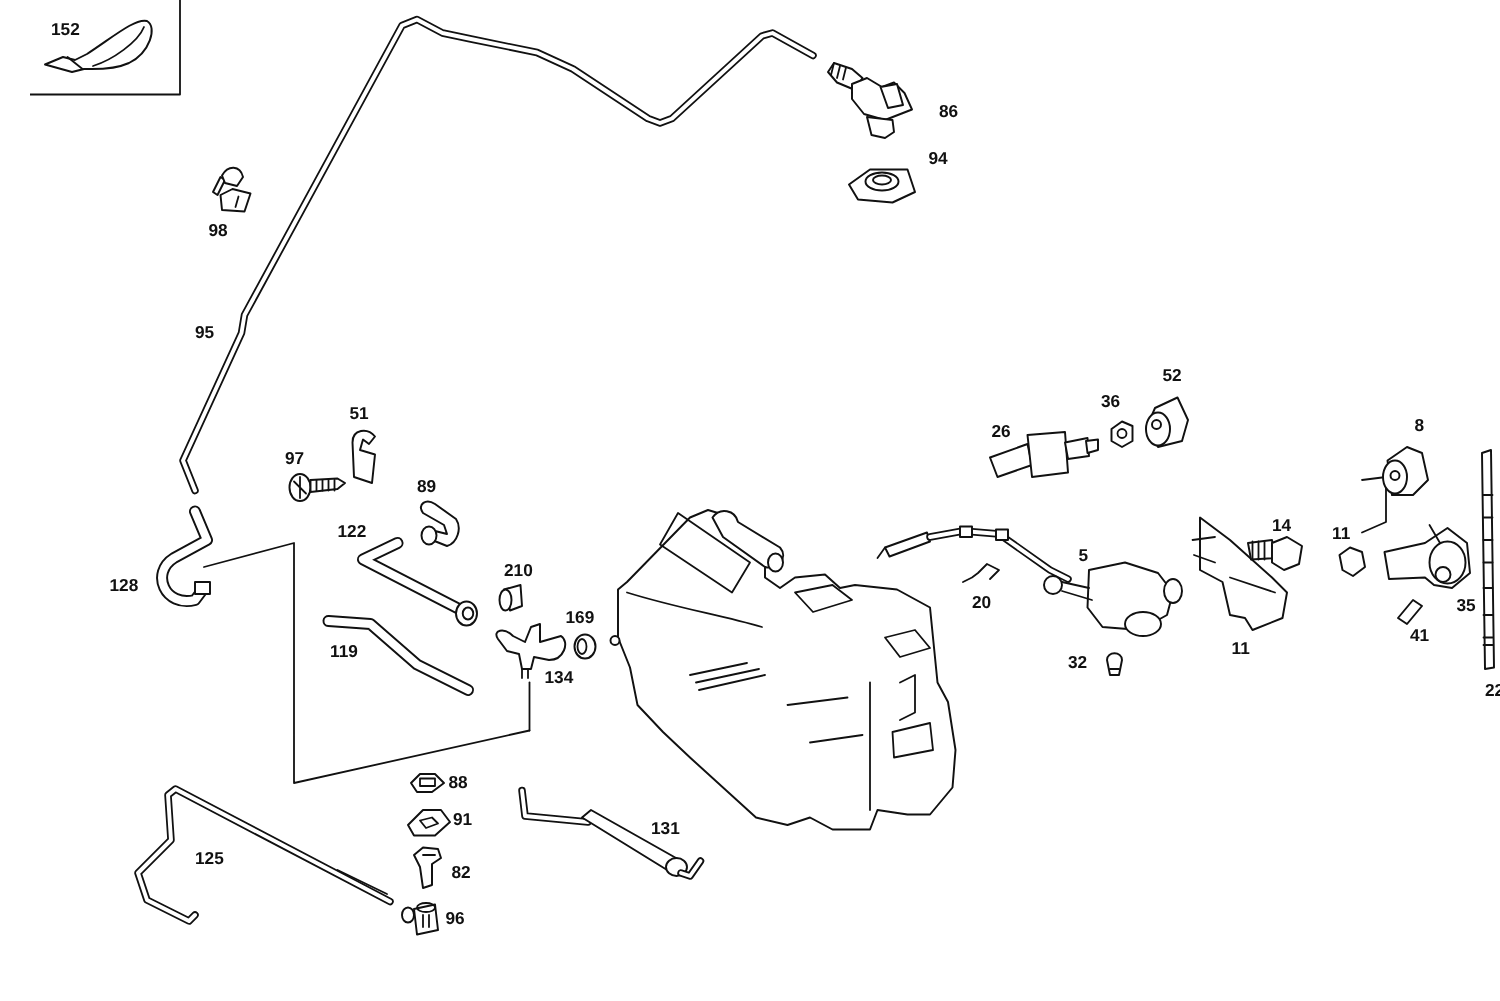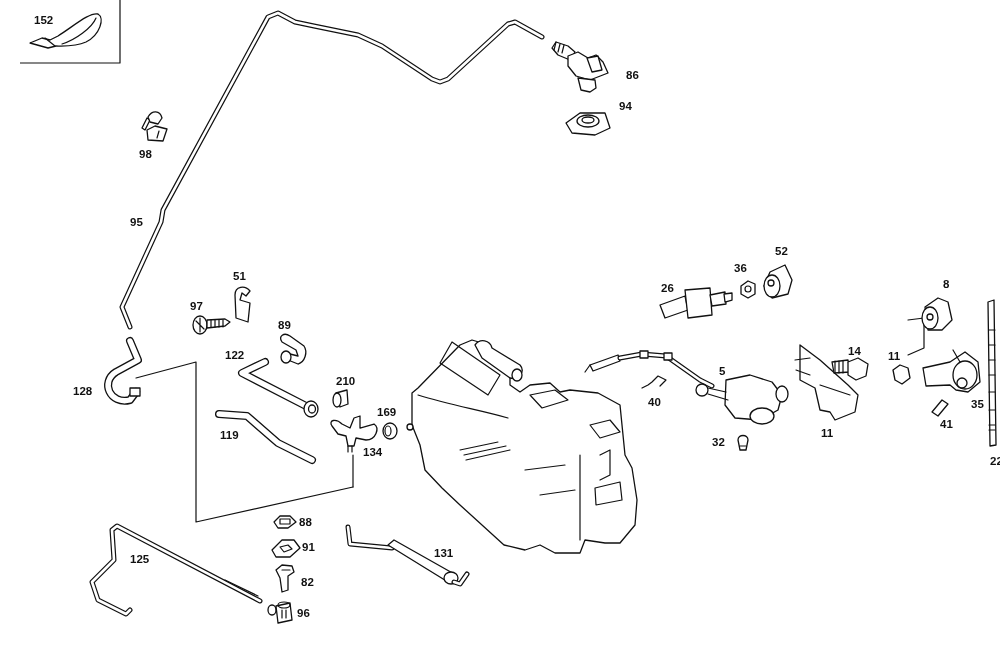--- a/index.html
+++ b/index.html
@@ -247,27 +247,27 @@
 <span class="lbl" style="left:205px;top:350px">122</span>
 <span class="lbl" style="left:53px;top:386px">128</span>
 <span class="lbl" style="left:200px;top:430px">119</span>
 <span class="lbl" style="left:316px;top:376px">210</span>
 <span class="lbl" style="left:357px;top:407px">169</span>
 <span class="lbl" style="left:343px;top:447px">134</span>
 <span class="lbl" style="left:279px;top:517px">88</span>
 <span class="lbl" style="left:282px;top:542px">91</span>
 <span class="lbl" style="left:281px;top:577px">82</span>
 <span class="lbl" style="left:277px;top:608px">96</span>
-<span class="lbl" style="left:110px;top:554px">125</span>
+<span class="lbl" style="left:110px;top:568px">125</span>
 <span class="lbl" style="left:414px;top:548px">131</span>
 <span class="lbl" style="left:641px;top:283px">26</span>
 <span class="lbl" style="left:714px;top:263px">36</span>
 <span class="lbl" style="left:755px;top:246px">52</span>
 <span class="lbl" style="left:699px;top:366px">5</span>
-<span class="lbl" style="left:628px;top:397px">40</span>
+<span class="lbl" style="left:628px;top:397px">20</span>
 <span class="lbl" style="left:692px;top:437px">32</span>
 <span class="lbl" style="left:828px;top:346px">14</span>
 <span class="lbl" style="left:801px;top:428px">11</span>
 <span class="lbl" style="left:923px;top:279px">8</span>
 <span class="lbl" style="left:868px;top:351px">11</span>
 <span class="lbl" style="left:951px;top:399px">35</span>
 <span class="lbl" style="left:920px;top:419px">41</span>
 <span class="lbl" style="left:970px;top:456px">22</span>
 </div>
 

